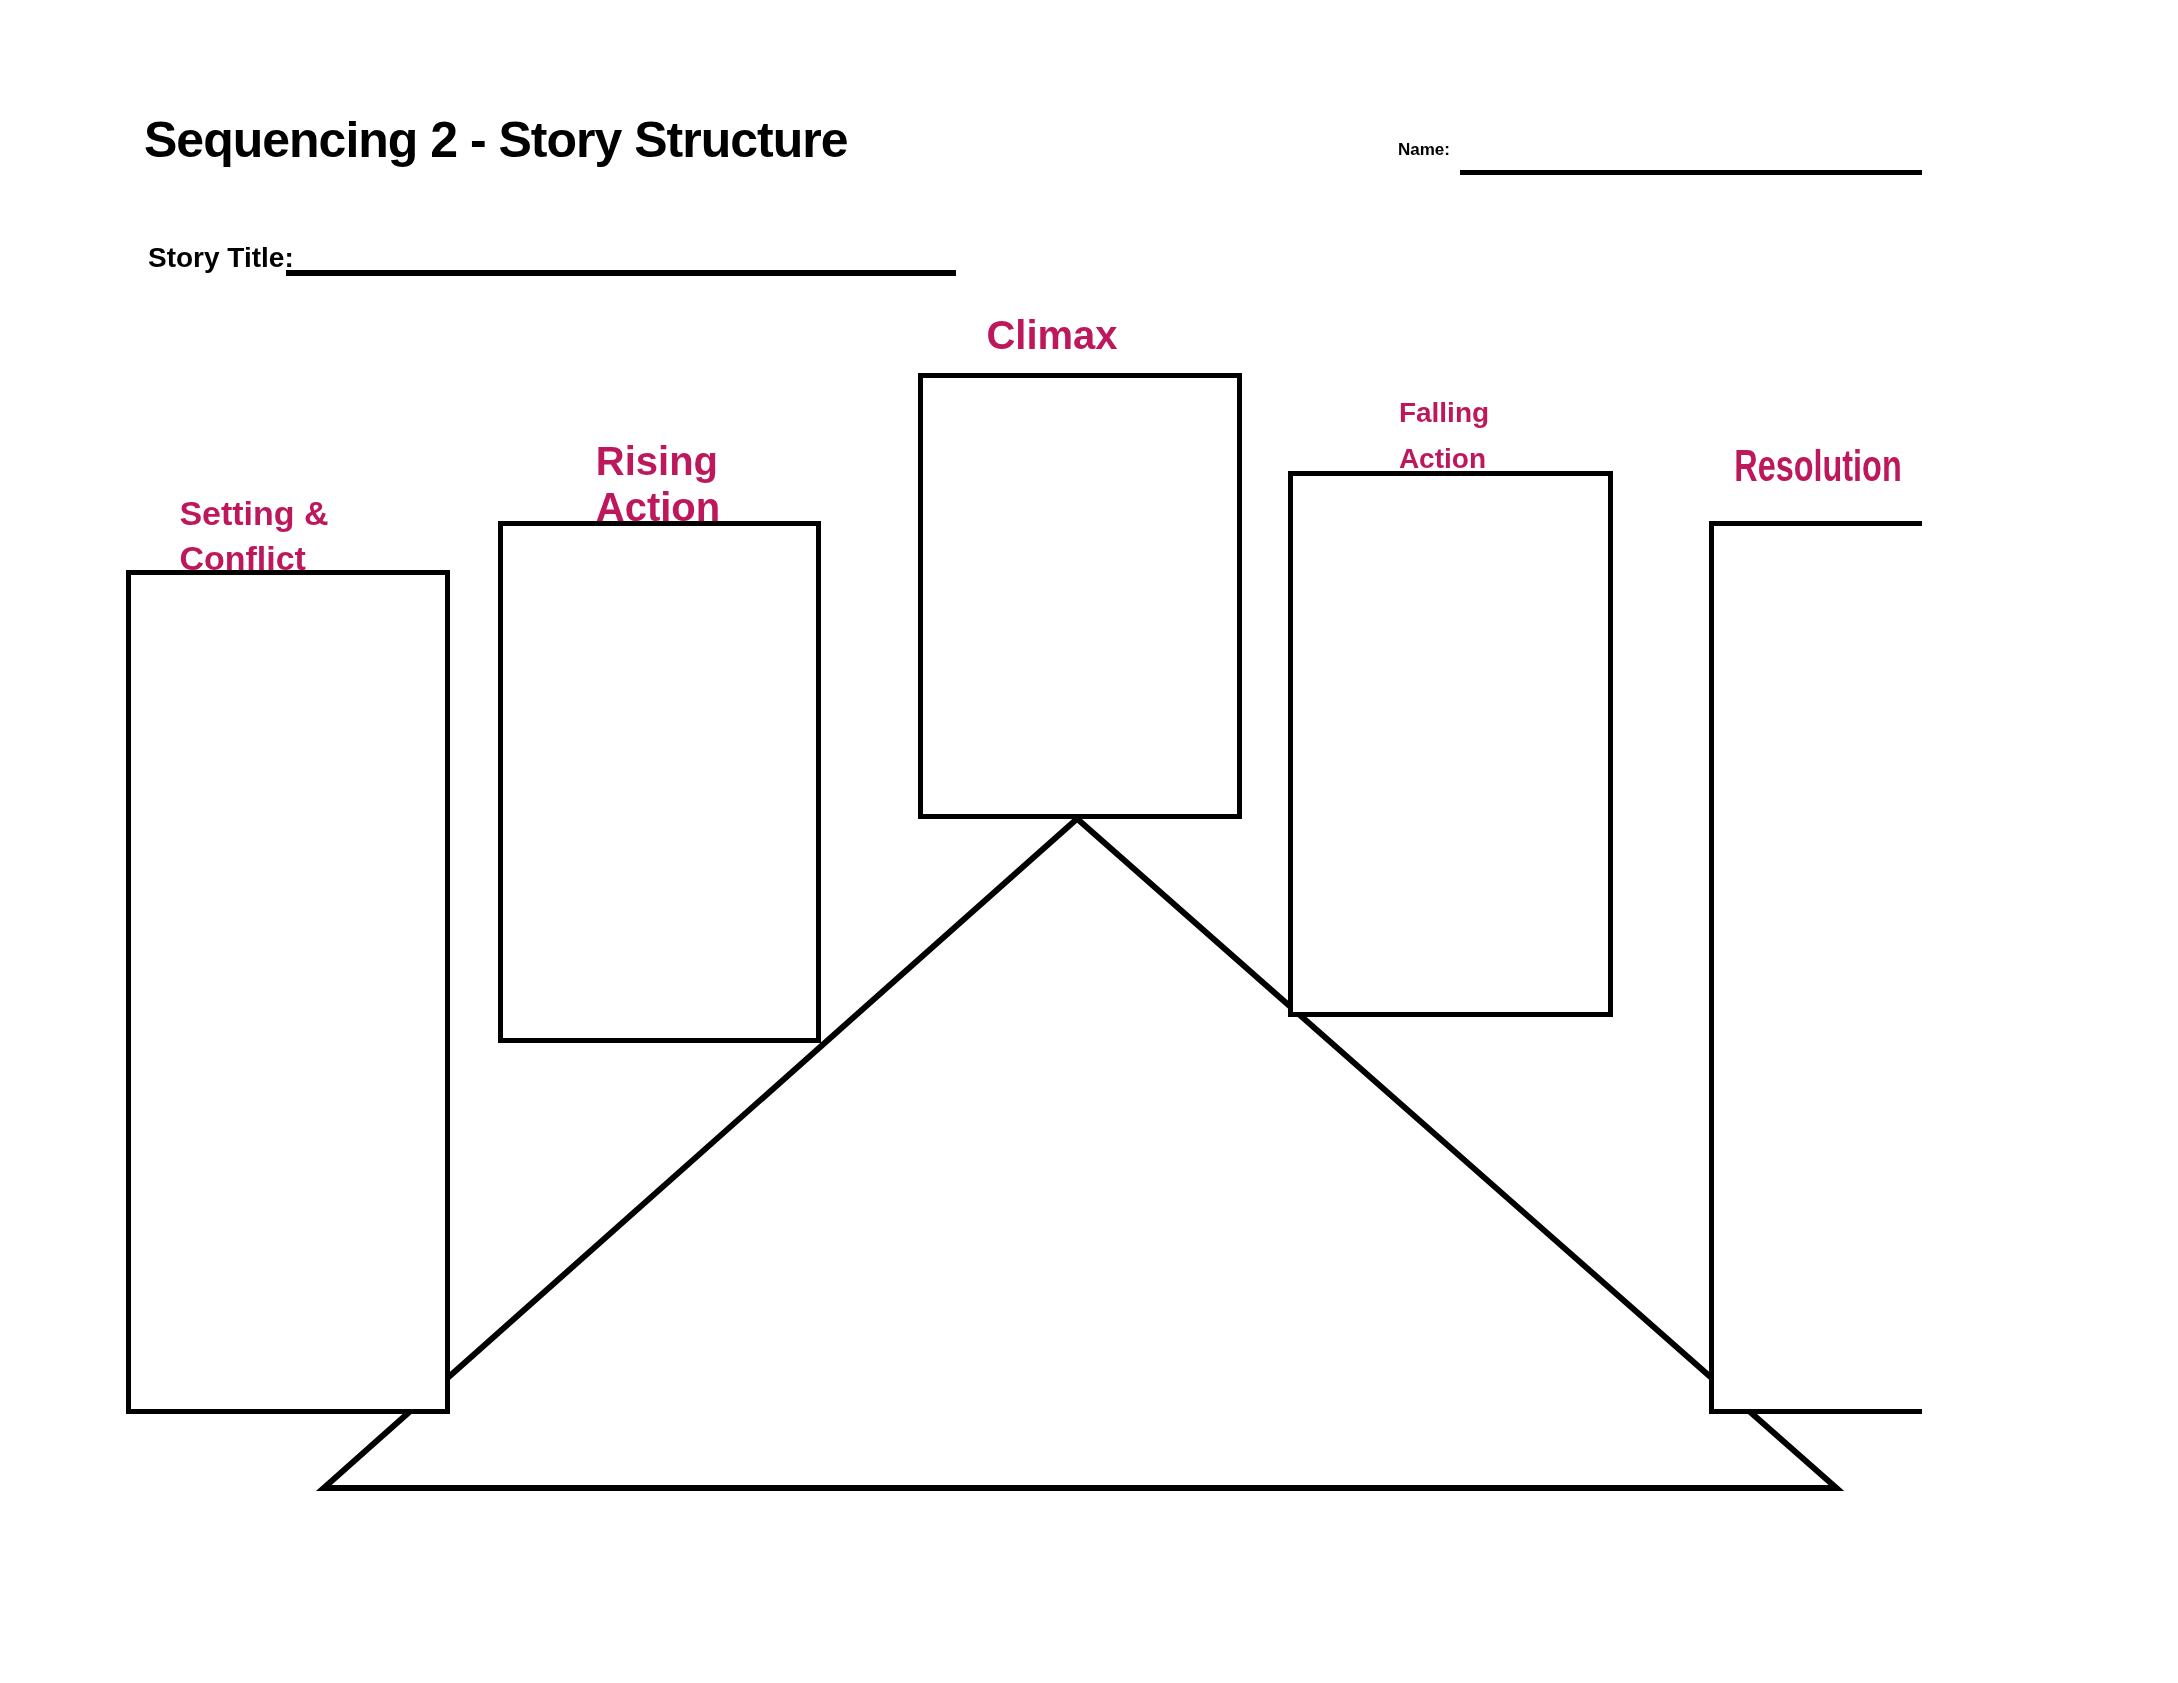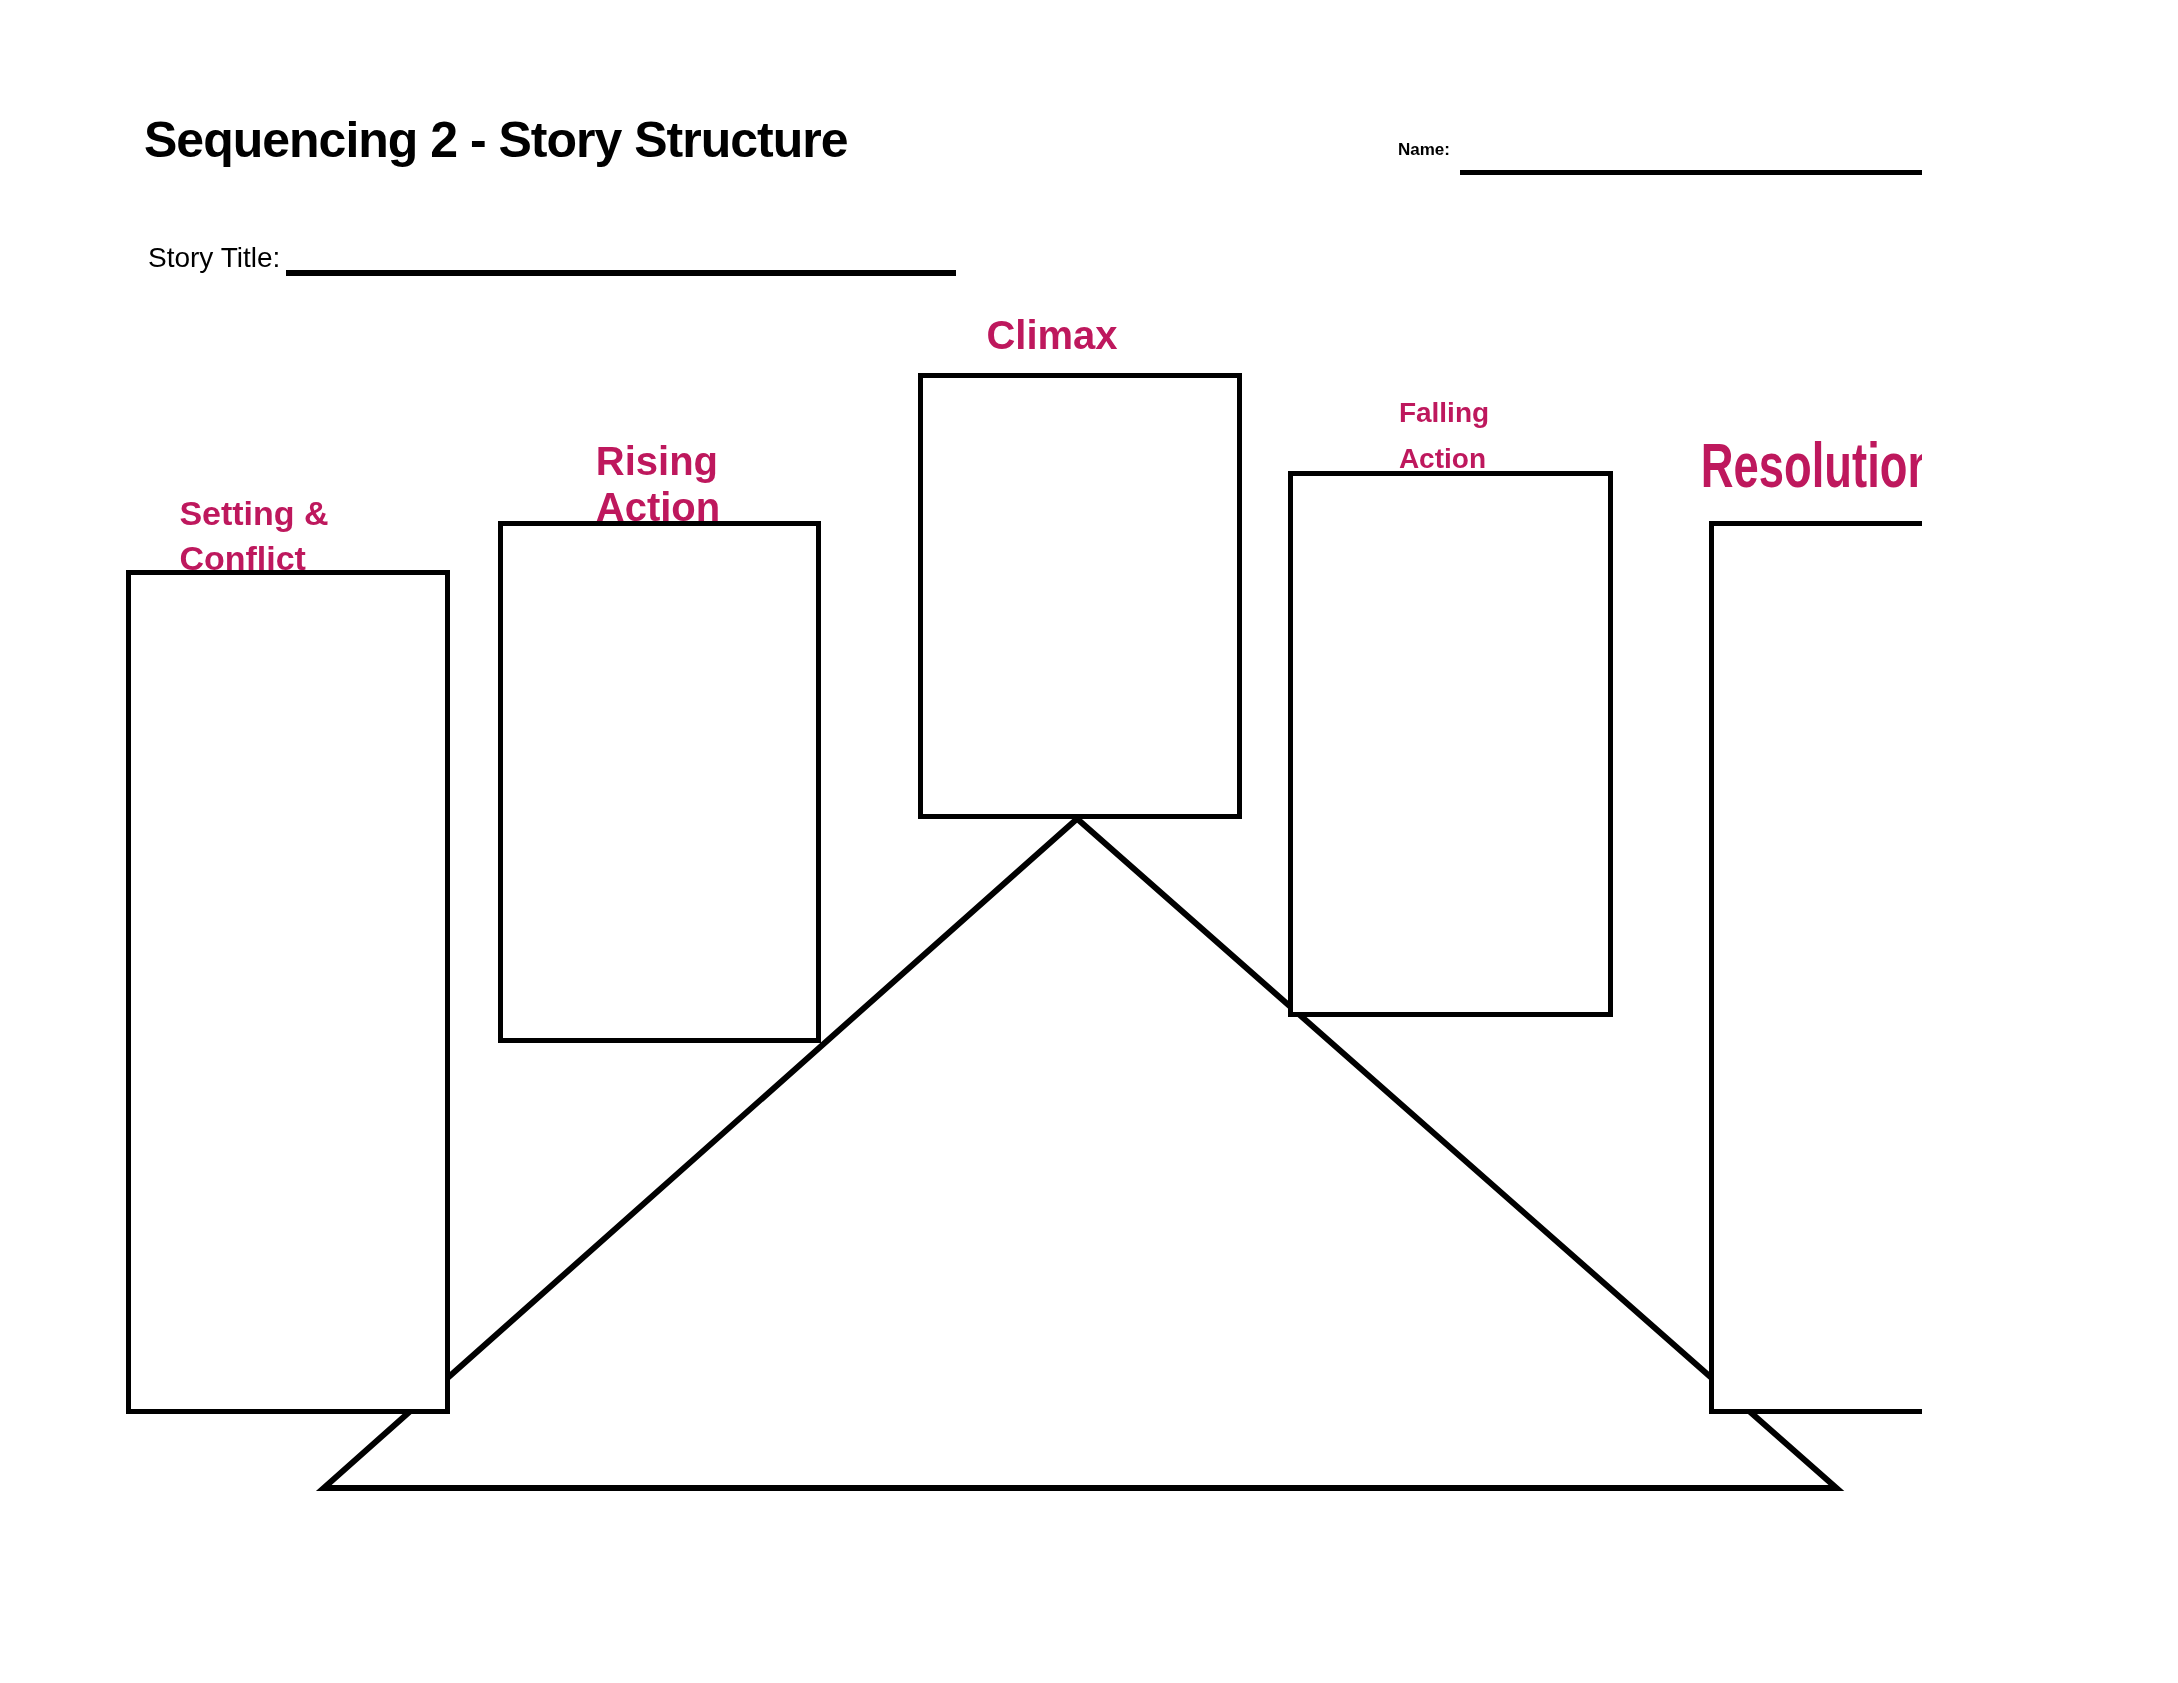--- a/index.html
+++ b/index.html
@@ -20,21 +20,21 @@
   .name-label{
     position:absolute;left:1398px;top:140px;
     font-size:17px;font-weight:bold;white-space:nowrap;
   }
   .name-blank{
     position:absolute;left:1460px;top:170px;
     width:576px;height:5px;background:#000000;
   }
   .story-title-label{
     position:absolute;left:148px;top:242px;
-    font-size:28px;font-weight:normal;white-space:nowrap;
+    font-size:28px;font-weight:bold;white-space:nowrap;
   }
   .story-title-blank{
     position:absolute;left:286px;top:270px;
     width:670px;height:6px;background:#000000;
   }
   
   .triangle-svg{position:absolute;left:0;top:0;z-index:1;}
   
   .stage-box{
     position:absolute;z-index:2;
@@ -51,21 +51,21 @@
   .stage-label{
     position:absolute;z-index:3;
     transform:translateX(-50%);
     text-align:left;font-weight:bold;color:#be185d;
   }
   .stage-label .line{display:block;white-space:nowrap;}
   .label-setting   {left:254px; top:491px; font-size:34px;line-height:45px;}
   .label-rising    {left:658px; top:438px; font-size:40px;line-height:46px;}
   .label-climax    {left:1052px;top:312px; font-size:40px;line-height:46px;}
   .label-falling   {left:1444px;top:390px; font-size:28px;line-height:46px;}
-  .label-resolution{left:1818px;top:436px; font-size:63px;line-height:59px;}
+  .label-resolution{left:1818px;top:436px; font-size:45px;line-height:59px;}
   .label-resolution .line{
     display:inline-block;
     transform:scaleX(0.72);
     transform-origin:50% 50%;
   }
 </style>
 </head>
 <body>
 
 <div class="page">

